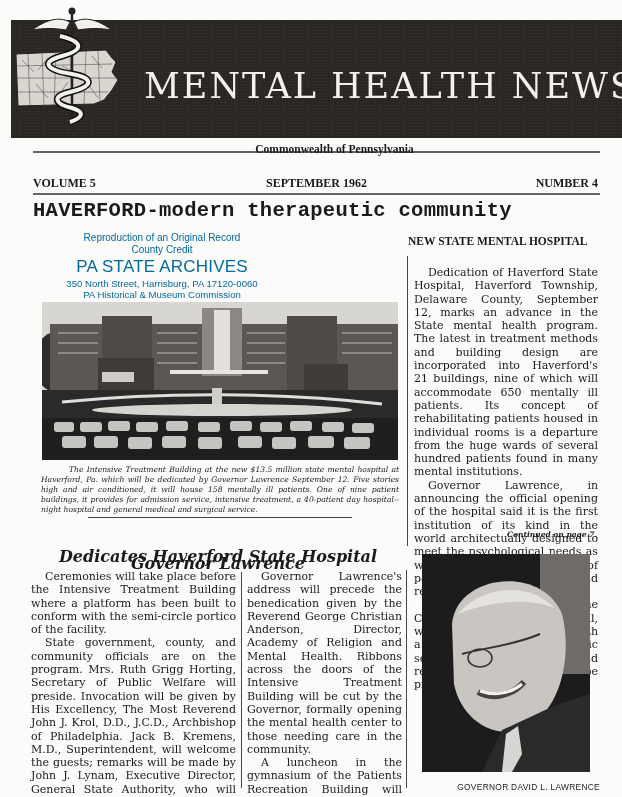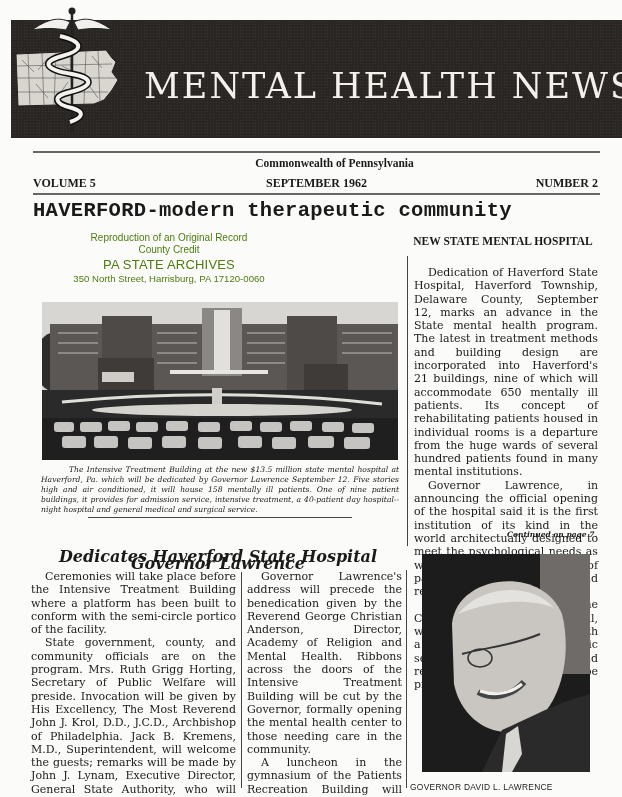--- a/index.html
+++ b/index.html
@@ -8,56 +8,56 @@
 
   
   .masthead { position: absolute; left: 11px; top: 20px; width: 611px; height: 118px; background: #2a2624;
     background-image: radial-gradient(#3a3533 0.6px, transparent 0.8px); background-size: 3px 3px; }
   .masthead-title { position: absolute; left: 133px; top: 46px; font-family: "DejaVu Serif", serif; font-size: 35px;
     color: #f4f1ec; letter-spacing: 2px; white-space: nowrap; }
   .logo { position: absolute; left: 8px; top: 6px; width: 120px; height: 128px; }
 
   .rule { position: absolute; left: 33px; width: 567px; background: #666; }
   .rule.thick { height: 2px; }
-  .commonwealth { position: absolute; left: 0; width: 622px; top: 157px; text-align: center;
+  .commonwealth { position: absolute; left: 0; width: 622px; top: 143px; text-align: center;
     font-family: "Liberation Serif", serif; font-weight: bold; font-size: 11.5px; padding-left: 47px; }
   .meta-row { position: absolute; left: 33px; width: 567px; top: 176px; height: 14px;
     font-family: "Liberation Serif", serif; font-weight: bold; font-size: 12px; }
   .meta-row span { position: absolute; top: 0; }
 
   .headline { position: absolute; left: 33px; top: 199px; width: 570px; white-space: nowrap;
     font-family: Liberation Mono, monospace; font-weight: bold; font-size: 20.5px; letter-spacing: 0.3px; }
 
   
-  .stamp { position: absolute; left: 69px; top: 232px; width: 200px; text-align: center;
-    font-family: "Liberation Sans", sans-serif; color: #4d7c0f; line-height: 1.18; }
+  .stamp { position: absolute; left: 62px; top: 232px; width: 200px; text-align: center;
+    font-family: "Liberation Sans", sans-serif; color: #0369a1; line-height: 1.18; }
   .stamp .s1 { font-size: 10px; }
-  .stamp .s2 { font-size: 13px; margin: 1px 0; letter-spacing: 0.2px; }
+  .stamp .s2 { font-size: 17px; margin: 1px 0; letter-spacing: 0.2px; }
   .stamp .s3 { font-size: 9.6px; }
 
   
   .photo-building { position: absolute; left: 42px; top: 302px; width: 356px; height: 158px; background: #555; overflow: hidden; }
   .caption { position: absolute; left: 41px; top: 465px; width: 358px; font-family: "DejaVu Serif", serif; font-style: italic;
     font-size: 7.6px; line-height: 10.1px; text-align: justify; text-indent: 28px; }
 
   .sub-rule { position: absolute; left: 88px; width: 264px; height: 1px; background: #444; }
   .script-head { position: absolute; left: 33px; width: 370px; text-align: center; font-family: "DejaVu Serif", serif;
     font-style: italic; font-weight: bold; font-size: 16px; line-height: 24px; }
 
   .col { position: absolute; font-family: "DejaVu Serif", serif; font-size: 11px; line-height: 13.3px; text-align: justify; }
   .col p { text-indent: 14px; }
   .vline { position: absolute; width: 1px; background: #444; }
 
-  .right-head { position: absolute; left: 408px; top: 234px; width: 190px; text-align: center;
+  .right-head { position: absolute; left: 408px; top: 234px; width: 190px; 
     font-family: "Liberation Serif", serif; font-weight: bold; font-size: 11.5px; line-height: 14px; }
   .continued { position: absolute; left: 410px; top: 530px; width: 187px; text-align: right;
     font-family: "DejaVu Serif", serif; font-style: italic; font-weight: bold; font-size: 7.5px; }
 
   .portrait { position: absolute; left: 422px; top: 554px; width: 168px; height: 218px; background: #1e1e1e; overflow: hidden; }
-  .portrait-caption { position: absolute; left: 410px; top: 782px; width: 190px; text-align: left;
+  .portrait-caption { position: absolute; left: 410px; top: 782px; width: 190px; text-align: right;
     font-family: "Liberation Sans", sans-serif; font-size: 8.4px; letter-spacing: 0.3px; color: #222; }
 </style>
 </head>
 <body>
 
 <div class="masthead">
   <div class="masthead-title">MENTAL HEALTH NEWS</div>
 </div>
 <svg class="logo" viewBox="0 0 120 128">
 
@@ -80,31 +80,32 @@
   <g fill="none" stroke="#f4f2ee" stroke-width="4">
     <path d="M52 30 C76 36, 76 44, 54 50 C32 56, 38 64, 64 68 C86 72, 86 80, 62 86 C44 90, 46 98, 64 102 C78 106, 74 112, 62 116"></path>
   </g>
 </svg>
 
 <div class="rule thick" style="top:151px;"></div>
 <div class="commonwealth">Commonwealth of Pennsylvania</div>
 <div class="meta-row">
   <span style="left:0;">VOLUME 5</span>
   <span style="left:233px;">SEPTEMBER 1962</span>
-  <span style="right:2px;">NUMBER 2</span>
+  <span style="right:2px;">NUMBER 4</span>
 </div>
 <div class="rule thick" style="top:193px;"></div>
 
 <div class="headline">HAVERFORD-modern therapeutic community</div>
 
 <div class="stamp">
   <div class="s1">Reproduction of an Original Record</div>
   <div class="s1">County Credit</div>
   <div class="s2">PA STATE ARCHIVES</div>
   <div class="s3">350 North Street, Harrisburg, PA 17120-0060</div>
+  <div class="s3">PA Historical &amp; Museum Commission</div>
 </div>
 
 <div class="photo-building">
   <svg width="356" height="158" viewBox="0 0 356 158">
     <rect width="356" height="158" fill="#d8d6d2"></rect>
 
     <ellipse cx="14" cy="60" rx="22" ry="30" fill="#2c2c2c"></ellipse>
 
     <rect x="8" y="22" width="352" height="70" fill="#5a5755"></rect>
     <rect x="60" y="14" width="50" height="78" fill="#4d4a48"></rect>

